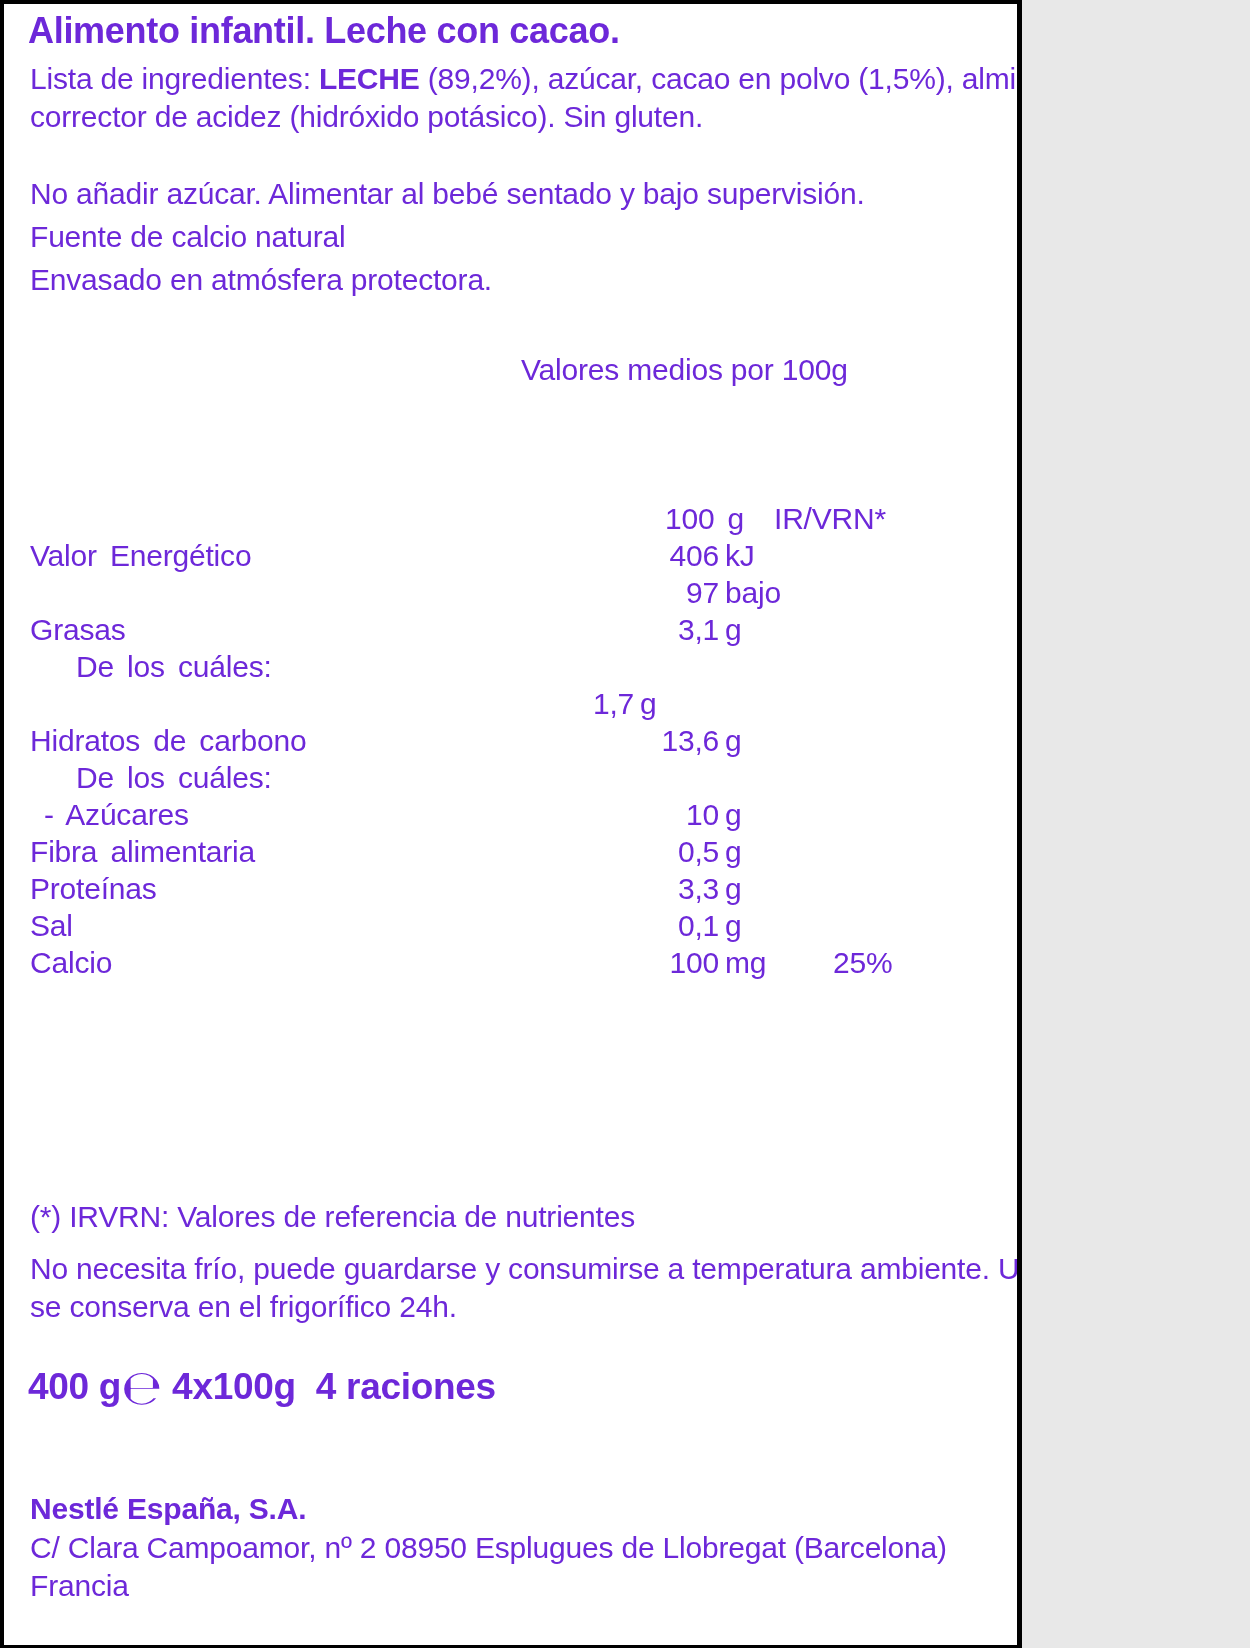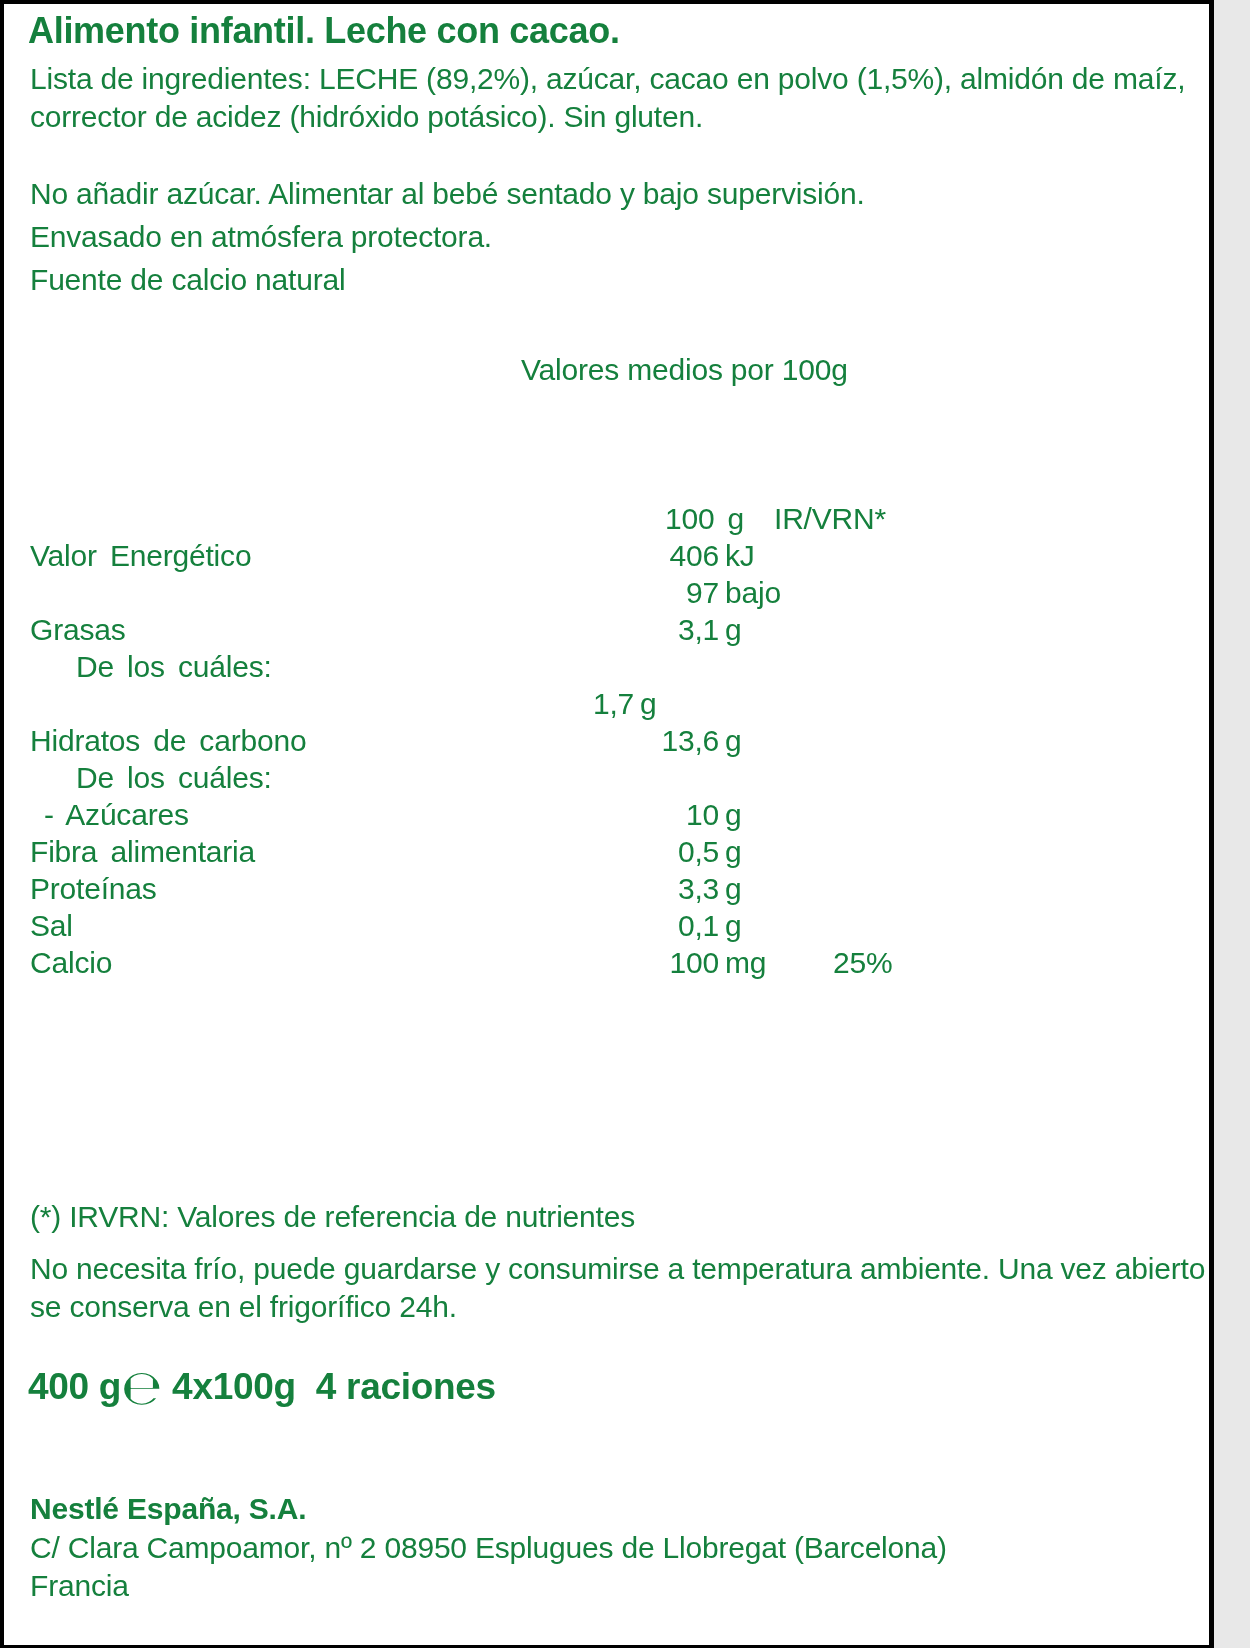--- a/index.html
+++ b/index.html
@@ -1,21 +1,21 @@
 <!DOCTYPE html>
 <html><head>
 <meta charset="utf-8">
 <style>
   html, body { margin: 0; padding: 0; background: #e8e8e8; }
   .page {
     position: relative;
-    width: 1214px;
+    width: 1022px;
     height: 1648px;
     background: #ffffff;
-    color: #15803d;
+    color: #6d28d9;
     font-family: "Liberation Sans", sans-serif;
     box-sizing: border-box;
     border-style: solid;
     border-color: #000;
     border-width: 4px 5px 3px 4px;
     overflow: hidden;
   }
   .abs { position: absolute; }
 
   .title {
@@ -23,21 +23,21 @@
     font-size: 36px; font-weight: bold;
     letter-spacing: -0.3px;
     white-space: pre;
   }
   .ingredients {
     left: 26px; top: 56px;
     width: 1180px;
     font-size: 30px; line-height: 38px;
     letter-spacing: -0.2px;
   }
-  .ingredients b { font-weight: normal; margin-top: 34px; }
+  .ingredients b { font-weight: bold; margin-top: 34px; }
   .warnings {
     left: 26px; top: 168px;
     width: 1180px;
     font-size: 30px; line-height: 43px;
     letter-spacing: -0.2px;
   }
   .nutri-heading {
     left: 517px; top: 349px;
     font-size: 30px;
     letter-spacing: -0.2px;
@@ -94,22 +94,22 @@
 <body>
 
 <div class="page">
 
   <div class="abs title">Alimento infantil. Leche con cacao.</div>
 
   <div class="abs ingredients"><span>Lista de ingredientes: </span><b>LECHE</b><span> (89,2%), azúcar, cacao en polvo (1,5%), almidón de maíz, corrector de acidez (hidróxido potásico). Sin gluten.</span></div>
 
   <div class="abs warnings">
     <div>No añadir azúcar. Alimentar al bebé sentado y bajo supervisión.</div>
+    <div>Fuente de calcio natural</div>
     <div>Envasado en atmósfera protectora.</div>
-    <div>Fuente de calcio natural</div>
   </div>
 
   <div class="abs nutri-heading">Valores medios por 100g</div>
 
   <div class="abs ntable">
     <div class="ntable-header">
       <div class="amt">100 g</div>
       <div class="irh">IR/VRN*</div>
     </div>
 

